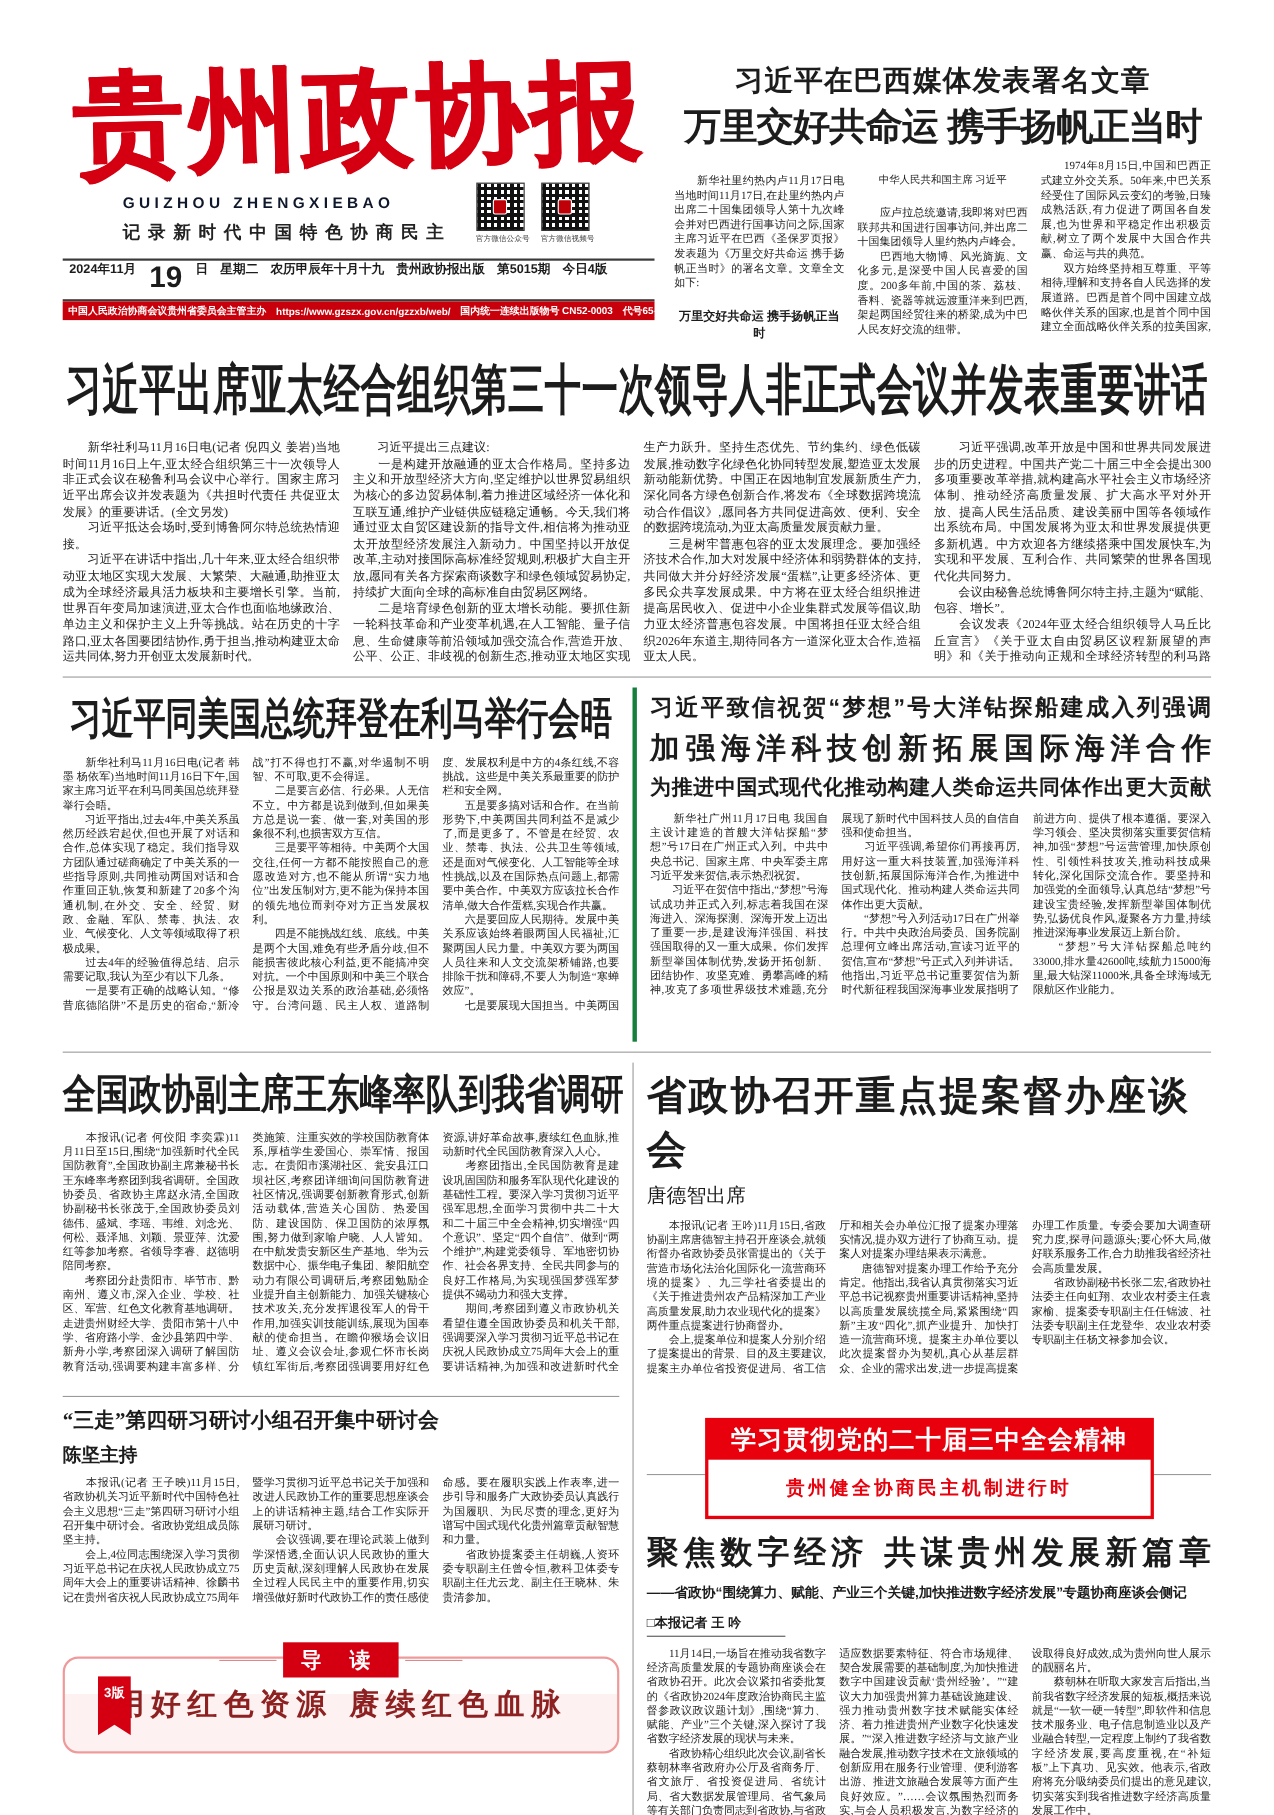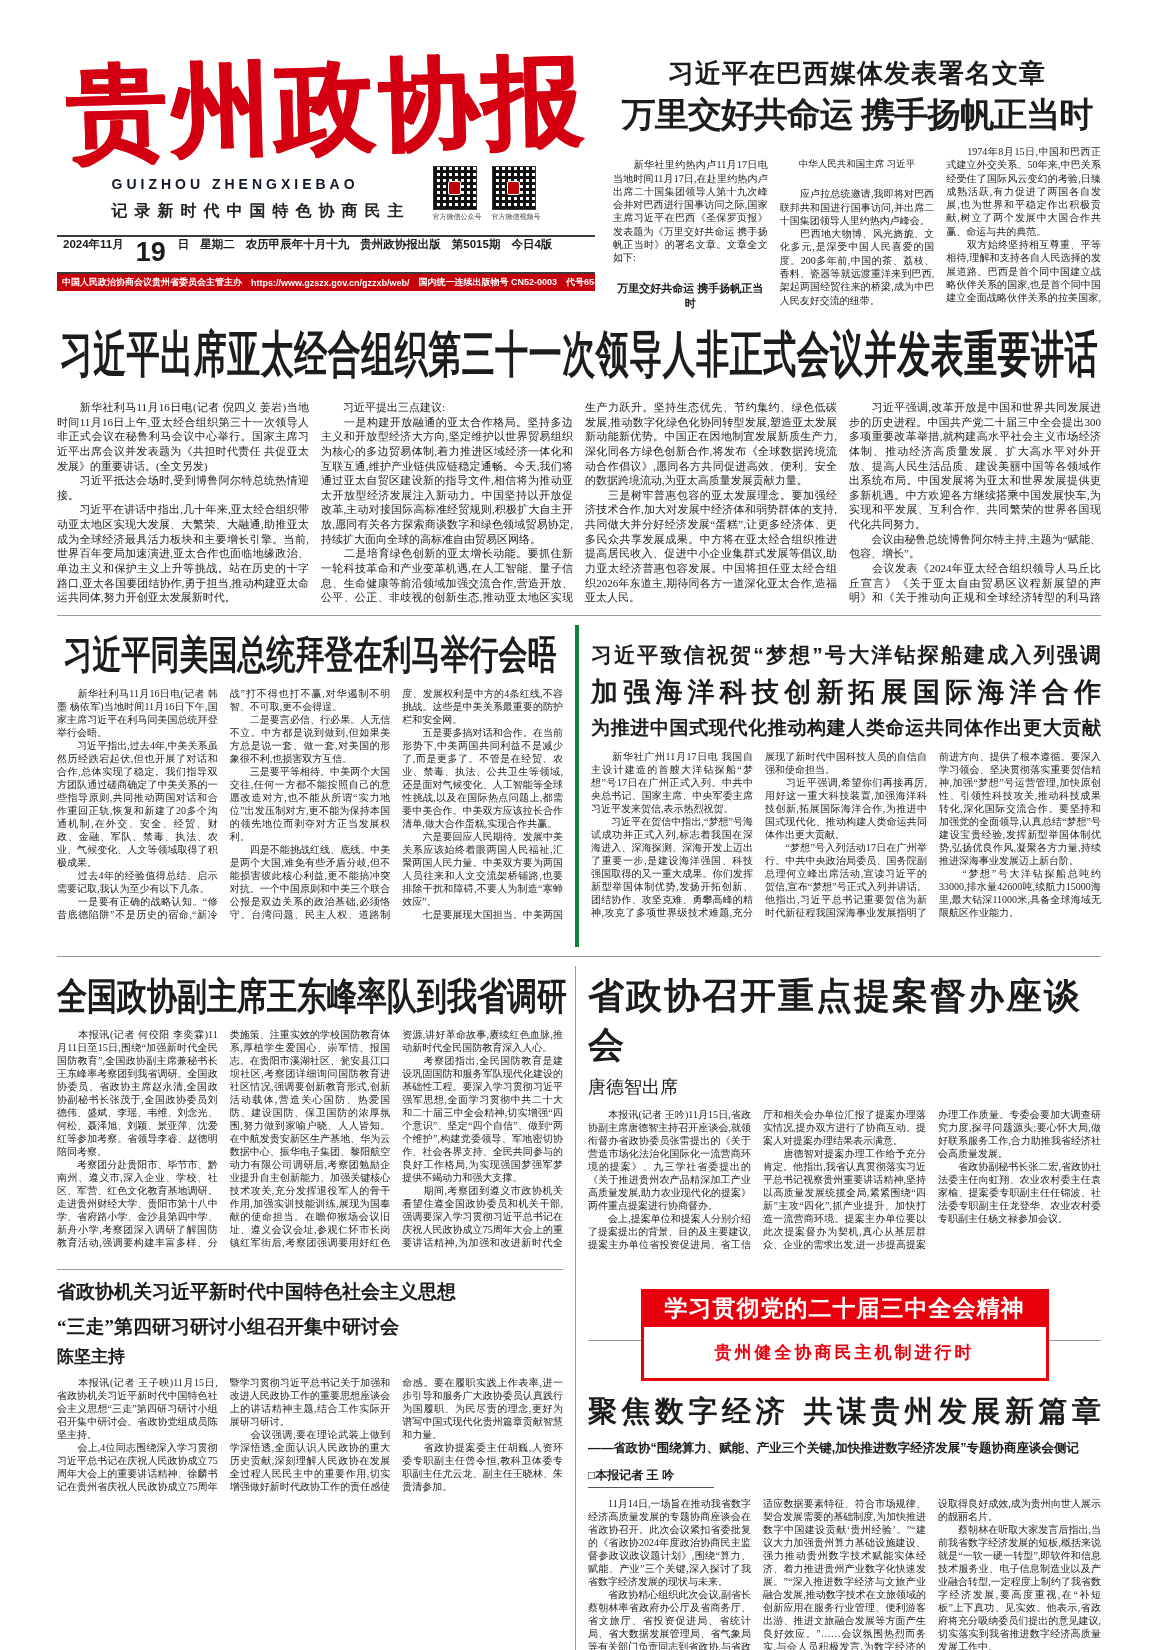--- a/index.html
+++ b/index.html
@@ -46,21 +46,21 @@
   .main-body{margin-top:18px;height:206px;column-count:4;font-size:11px;line-height:1.33;}
   hr.sep{border:none;border-top:1px solid #9a9a9a;margin:9px 0;}
 
   
   .row2{display:flex;height:322px;}
   .art-biden{width:506px;flex:none;padding-right:12px;border-right:4px solid #15803d;}
   .biden-head{font-size:29px;font-weight:900;text-align:center;height:46px;line-height:46px;
       transform:scaleY(1.35);margin:6px 0 10px;white-space:nowrap;}
   .biden-body{column-count:3;font-size:10px;line-height:1.3;height:246px;}
   .art-mx{flex:1;min-width:0;padding-left:12px;}
-  .mx-l1{font-size:21px;font-weight:900;text-align:justify;text-align-last:justify;margin-top:16px;}
+  .mx-l1{font-size:21px;font-weight:900;text-align:justify;text-align-last:justify;margin-top:4px;}
   .mx-l2{font-size:27px;font-weight:900;text-align:justify;text-align-last:justify;margin:5px 0;}
   .mx-l3{font-size:19px;font-weight:900;text-align:justify;text-align-last:justify;}
   .mx-body{margin-top:9px;column-count:3;font-size:10px;line-height:1.3;height:198px;}
 
   
   .row3{display:flex;margin-top:2px;}
   .row3-left{width:506px;flex:none;padding-right:12px;border-right:1px solid #9a9a9a;}
   .row3-right{flex:1;min-width:0;padding-left:12px;}
   .wang-head{font-size:30px;font-weight:900;text-align:center;height:44px;line-height:44px;
       transform:scaleY(1.25);margin:8px 0 10px;white-space:nowrap;font-family:"DejaVu Serif",serif;}
@@ -205,27 +205,31 @@
       <div>
         <div class="wang-head">全国政协副主席王东峰率队到我省调研</div>
         <div class="wang-body col-body">　　本报讯(记者 何佼阳 李奕霖)11月11日至15日,围绕“加强新时代全民国防教育”,全国政协副主席兼秘书长王东峰率考察团到我省调研。全国政协委员、省政协主席赵永清,全国政协副秘书长张茂于,全国政协委员刘德伟、盛斌、李瑶、韦维、刘念光、何松、聂泽旭、刘颖、景亚萍、沈爱红等参加考察。省领导李睿、赵德明陪同考察。
 　　考察团分赴贵阳市、毕节市、黔南州、遵义市,深入企业、学校、社区、军营、红色文化教育基地调研。走进贵州财经大学、贵阳市第十八中学、省府路小学、金沙县第四中学、新舟小学,考察团深入调研了解国防教育活动,强调要构建丰富多样、分类施策、注重实效的学校国防教育体系,厚植学生爱国心、崇军情、报国志。在贵阳市溪湖社区、瓮安县江口坝社区,考察团详细询问国防教育进社区情况,强调要创新教育形式,创新活动载体,营造关心国防、热爱国防、建设国防、保卫国防的浓厚氛围,努力做到家喻户晓、人人皆知。在中航发贵安新区生产基地、华为云数据中心、振华电子集团、黎阳航空动力有限公司调研后,考察团勉励企业提升自主创新能力、加强关键核心技术攻关,充分发挥退役军人的骨干作用,加强实训技能训练,展现为国奉献的使命担当。在瞻仰猴场会议旧址、遵义会议会址,参观仁怀市长岗镇红军街后,考察团强调要用好红色资源,讲好革命故事,赓续红色血脉,推动新时代全民国防教育深入人心。
 　　考察团指出,全民国防教育是建设巩固国防和服务军队现代化建设的基础性工程。要深入学习贯彻习近平强军思想,全面学习贯彻中共二十大和二十届三中全会精神,切实增强“四个意识”、坚定“四个自信”、做到“两个维护”,构建党委领导、军地密切协作、社会各界支持、全民共同参与的良好工作格局,为实现强国梦强军梦提供不竭动力和强大支撑。
 　　期间,考察团到遵义市政协机关看望住遵全国政协委员和机关干部,强调要深入学习贯彻习近平总书记在庆祝人民政协成立75周年大会上的重要讲话精神,为加强和改进新时代全民国防教育工作凝聚人心、凝聚共识、凝聚智慧、凝聚力量。
 　　省政协秘书长张新,贵阳市、毕节市、黔南州、遵义市负责同志参加相关活动。</div>
       </div>
       <hr class="sep">
       <div>
-        <div class="yanxi-head">省政协机关习近平新时代中国特色社会主义思想</div>
         <div class="yanxi-head">“三走”第四研习研讨小组召开集中研讨会</div>
         <div class="yanxi-sub sans">陈坚主持</div>
         <div class="yanxi-body col-body">　　本报讯(记者 王子映)11月15日,省政协机关习近平新时代中国特色社会主义思想“三走”第四研习研讨小组召开集中研讨会。省政协党组成员陈坚主持。
 　　会上,4位同志围绕深入学习贯彻习近平总书记在庆祝人民政协成立75周年大会上的重要讲话精神、徐麟书记在贵州省庆祝人民政协成立75周年暨学习贯彻习近平总书记关于加强和改进人民政协工作的重要思想座谈会上的讲话精神主题,结合工作实际开展研习研讨。
 　　会议强调,要在理论武装上做到学深悟透,全面认识人民政协的重大历史贡献,深刻理解人民政协在发展全过程人民民主中的重要作用,切实增强做好新时代政协工作的责任感使命感。要在履职实践上作表率,进一步引导和服务广大政协委员认真践行为国履职、为民尽责的理念,更好为谱写中国式现代化贵州篇章贡献智慧和力量。
 　　省政协提案委主任胡巍,人资环委专职副主任曾令恒,教科卫体委专职副主任尤云龙、副主任王晓林、朱贵清参加。</div>
+      </div>
+      <div class="daodu-box">
+        <div class="daodu-badge sans">导 读</div>
+        <div class="daodu-tag sans">3版</div>
+        <div class="daodu-text">用好红色资源  赓续红色血脉</div>
       </div>
     </div>
 
     <div class="row3-right">
       <div>
         <div class="tian-head">省政协召开重点提案督办座谈会</div>
         <div class="tian-sub sans">唐德智出席</div>
         <div class="tian-body col-body">　　本报讯(记者 王吟)11月15日,省政协副主席唐德智主持召开座谈会,就领衔督办省政协委员张雷提出的《关于营造市场化法治化国际化一流营商环境的提案》、九三学社省委提出的《关于推进贵州农产品精深加工产业高质量发展,助力农业现代化的提案》两件重点提案进行协商督办。
 　　会上,提案单位和提案人分别介绍了提案提出的背景、目的及主要建议,提案主办单位省投资促进局、省工信厅和相关会办单位汇报了提案办理落实情况,提办双方进行了协商互动。提案人对提案办理结果表示满意。
 　　唐德智对提案办理工作给予充分肯定。他指出,我省认真贯彻落实习近平总书记视察贵州重要讲话精神,坚持以高质量发展统揽全局,紧紧围绕“四新”主攻“四化”,抓产业提升、加快打造一流营商环境。提案主办单位要以此次提案督办为契机,真心从基层群众、企业的需求出发,进一步提高提案办理工作质量。专委会要加大调查研究力度,探寻问题源头;要心怀大局,做好联系服务工作,合力助推我省经济社会高质量发展。

